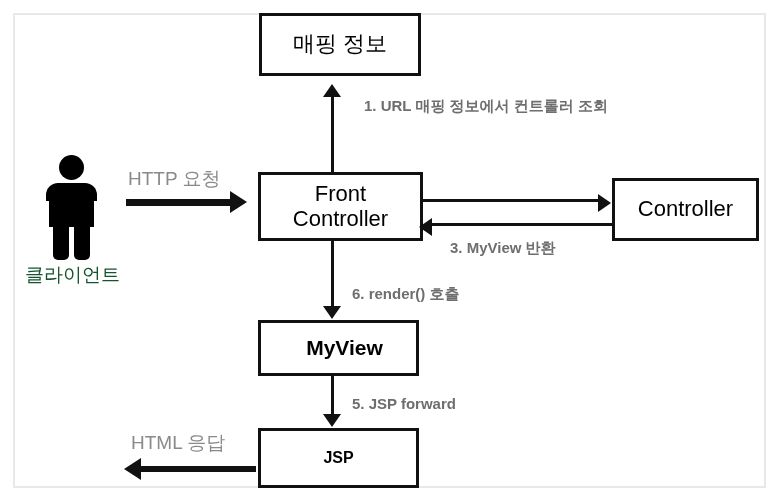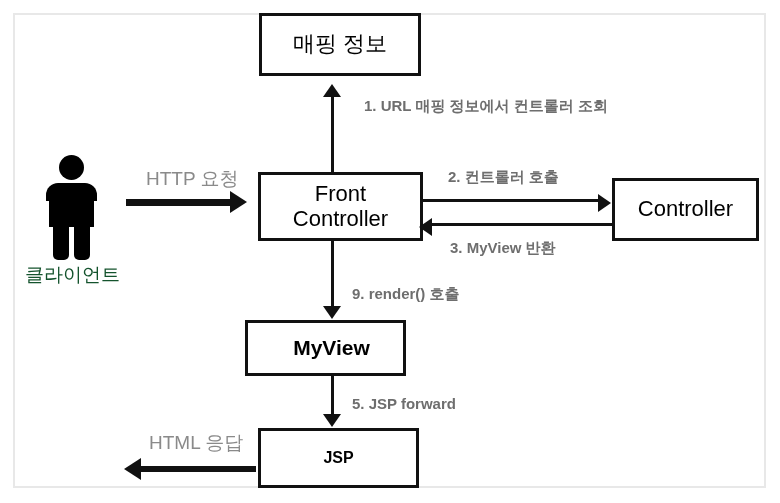--- a/index.html
+++ b/index.html
@@ -52,21 +52,21 @@
   }
   #box-front-controller {
     left: 258px; top: 172px; width: 165px; height: 69px;
     font-size: 22px;
   }
   #box-controller {
     left: 612px; top: 178px; width: 147px; height: 63px;
     font-size: 22px;
   }
   #box-myview {
-    left: 245px; top: 320px; width: 161px; height: 56px;
+    left: 258px; top: 320px; width: 161px; height: 56px;
     font-size: 21px;
     font-weight: 700;
     padding-left: 12px;
   }
   #box-jsp {
     left: 258px; top: 428px; width: 161px; height: 60px;
     font-size: 16px;
     font-weight: 700;
   }
 
@@ -120,21 +120,20 @@
     font-weight: 700;
     font-size: 15px;
     white-space: nowrap;
   }
   .edge-label-light {
     position: absolute;
     color: #8a8a8a;
     font-weight: 400;
     font-size: 19px;
     white-space: nowrap;
-    margin-left: 18px;
   }
 
   
   #client-actor {
     position: absolute;
     left: 40px;
     top: 155px;
     width: 62px;
     height: 105px;
   }
@@ -245,29 +244,28 @@
   <div class="arrow-line h-line" style="left:126px; top:199px; width:108px; height:7px;"></div>
   <div class="arrowhead ah-right-thick" style="left:230px; top:191px;"></div>
   <div class="edge-label-light" style="left:128px; top:166px;">HTTP 요청</div>
 
   <div class="arrow-line v-line" style="left:331px; top:96px; height:76px;"></div>
   <div class="arrowhead ah-up" style="left:323px; top:84px;"></div>
   <div class="edge-label" style="left:344px; top:97px;margin-left:20px;">1. URL 매핑 정보에서 컨트롤러 조회</div>
 
   <div class="arrow-line h-line" style="left:420px; top:199px; width:181px;"></div>
   <div class="arrowhead ah-right" style="left:598px; top:194px;"></div>
-  <div class="edge-label" style="left:448px; top:168px;">2. 컨트롤러 호출</div>
 
   <div class="arrow-line h-line" style="left:432px; top:223px; width:180px;"></div>
   <div class="arrowhead ah-left" style="left:419px; top:218px;"></div>
   <div class="edge-label" style="left:450px; top:239px;">3. MyView 반환</div>
 
   <div class="arrow-line v-line" style="left:331px; top:241px; height:67px;"></div>
   <div class="arrowhead ah-down" style="left:323px; top:306px;"></div>
-  <div class="edge-label" style="left:352px; top:285px;">9. render() 호출</div>
+  <div class="edge-label" style="left:352px; top:285px;">6. render() 호출</div>
 
   <div class="arrow-line v-line" style="left:331px; top:376px; height:40px;"></div>
   <div class="arrowhead ah-down" style="left:323px; top:414px;"></div>
   <div class="edge-label" style="left:352px; top:395px;">5. JSP forward</div>
 
   <div class="arrow-line h-line" style="left:141px; top:466px; width:115px; height:6px;"></div>
   <div class="arrowhead ah-left-thick" style="left:124px; top:458px;"></div>
   <div class="edge-label-light" style="left:131px; top:430px;">HTML 응답</div>
 
 </div>

